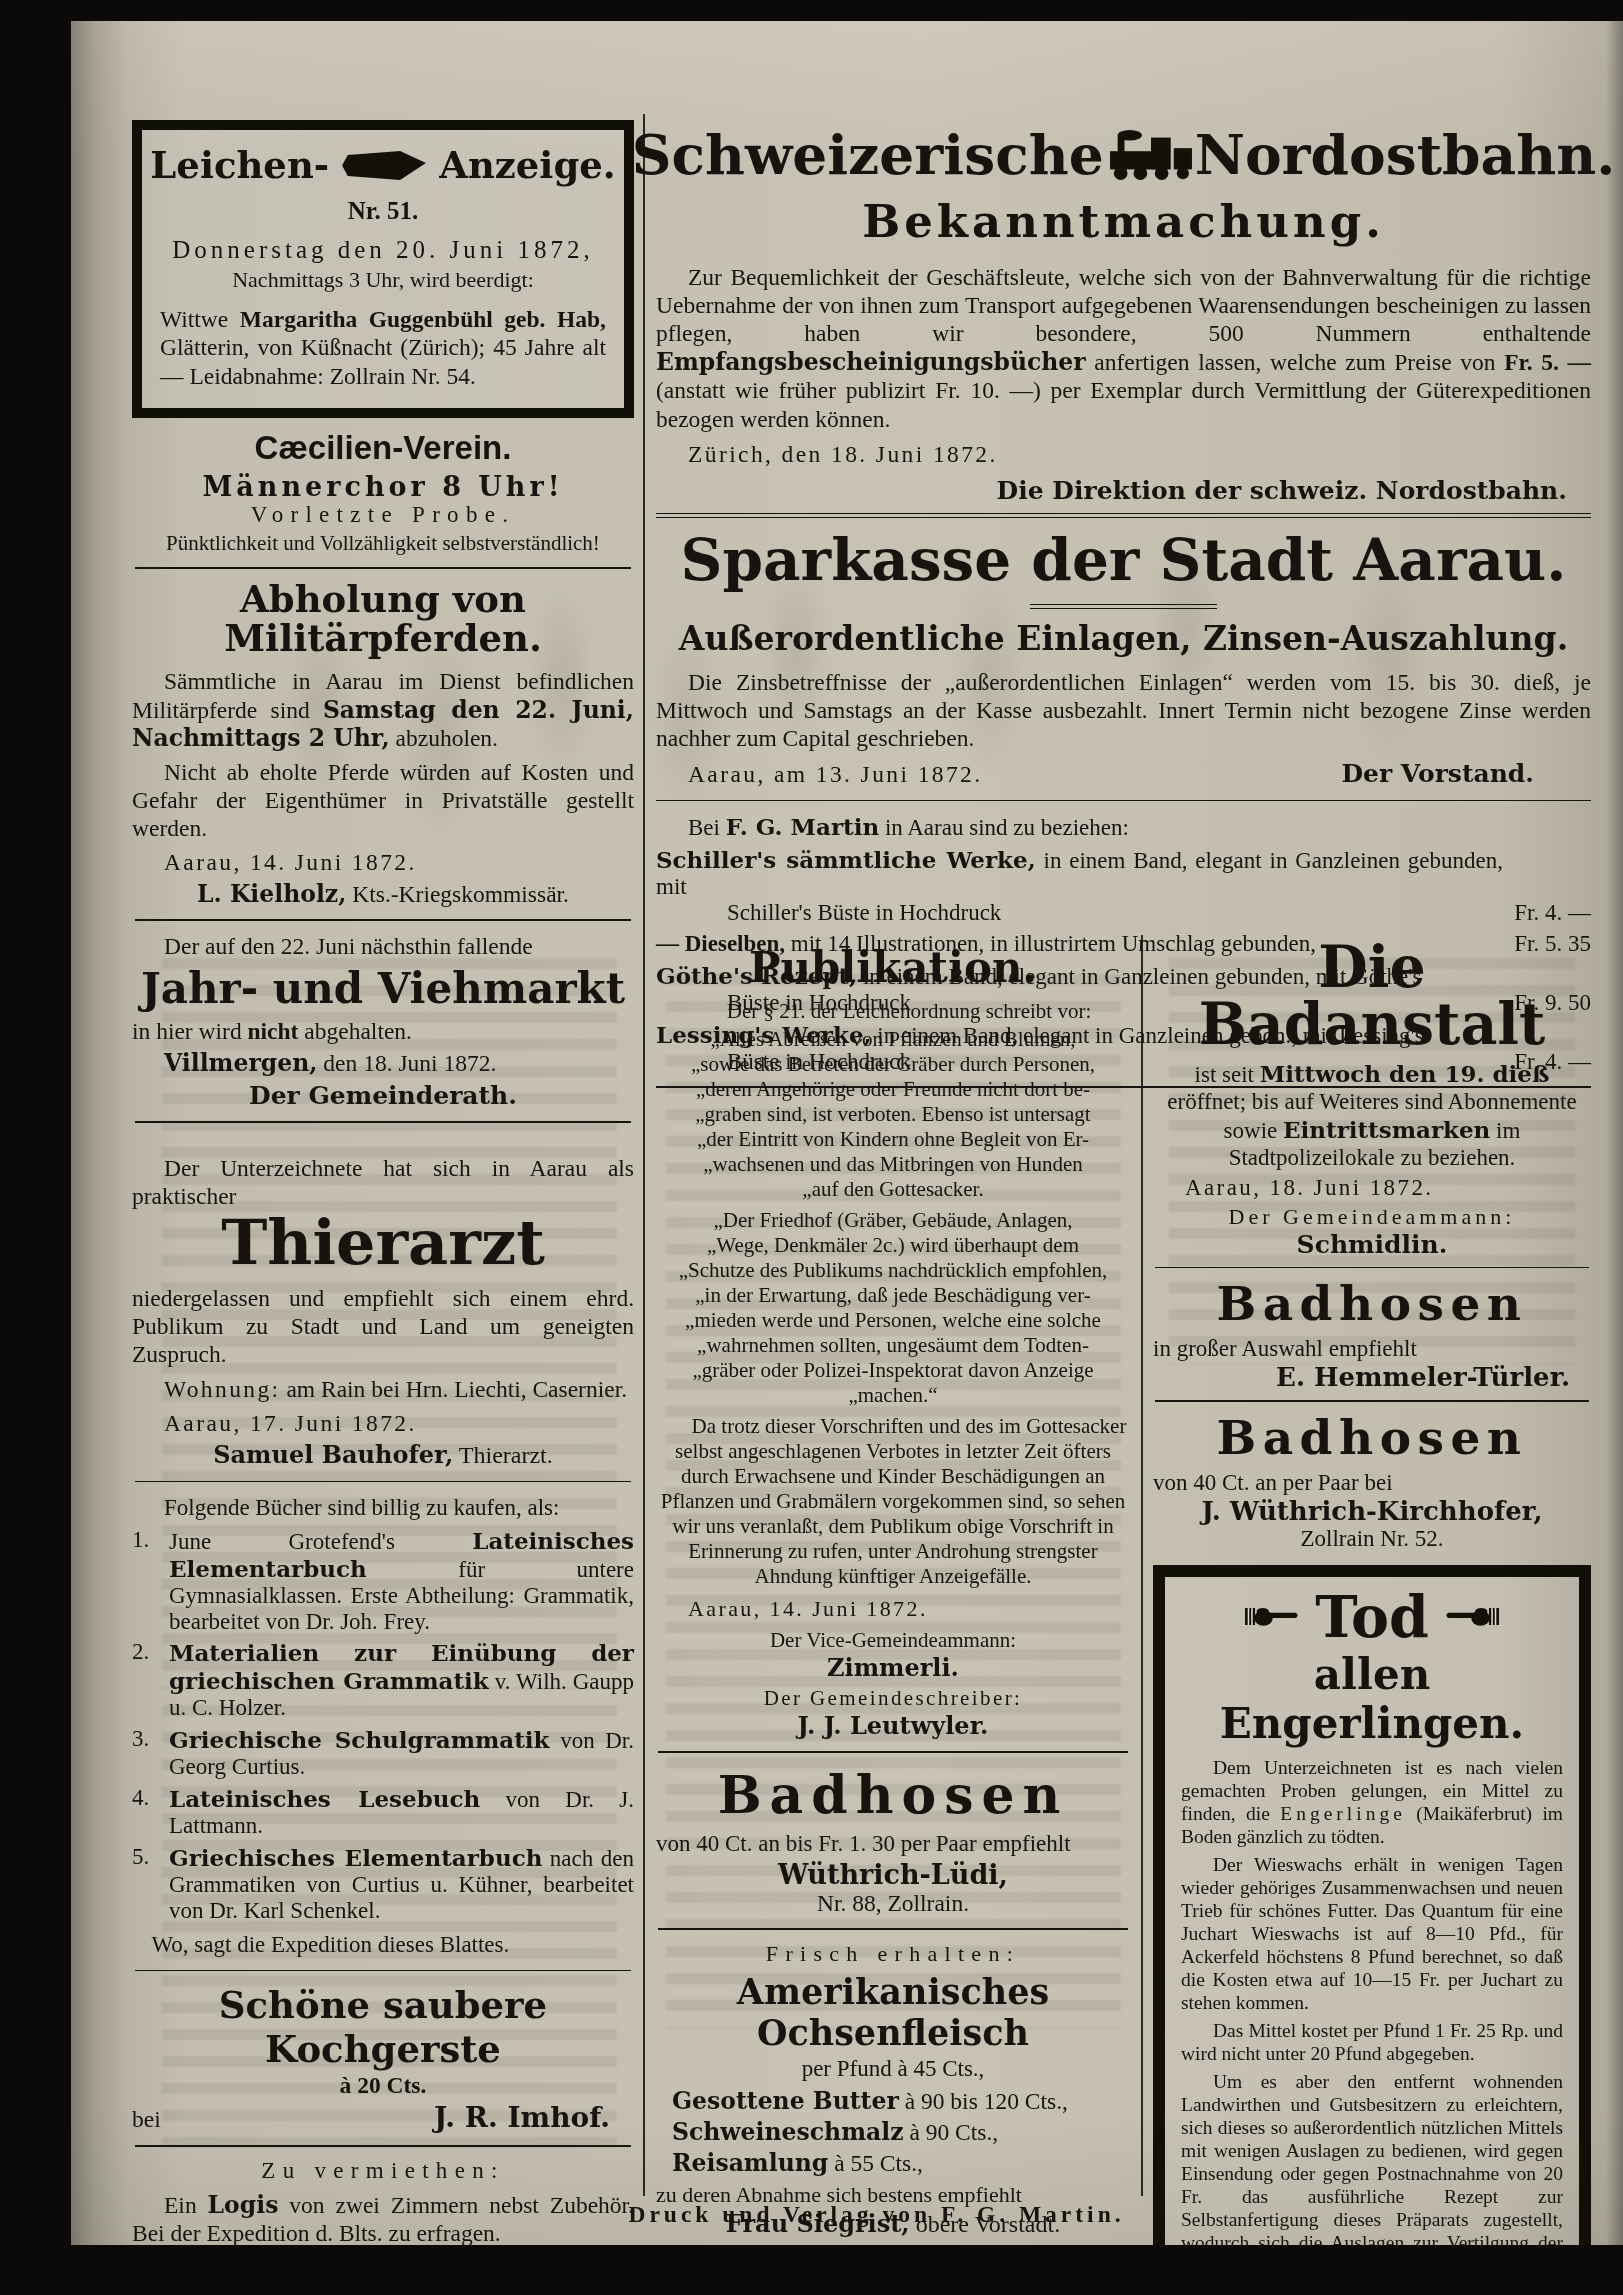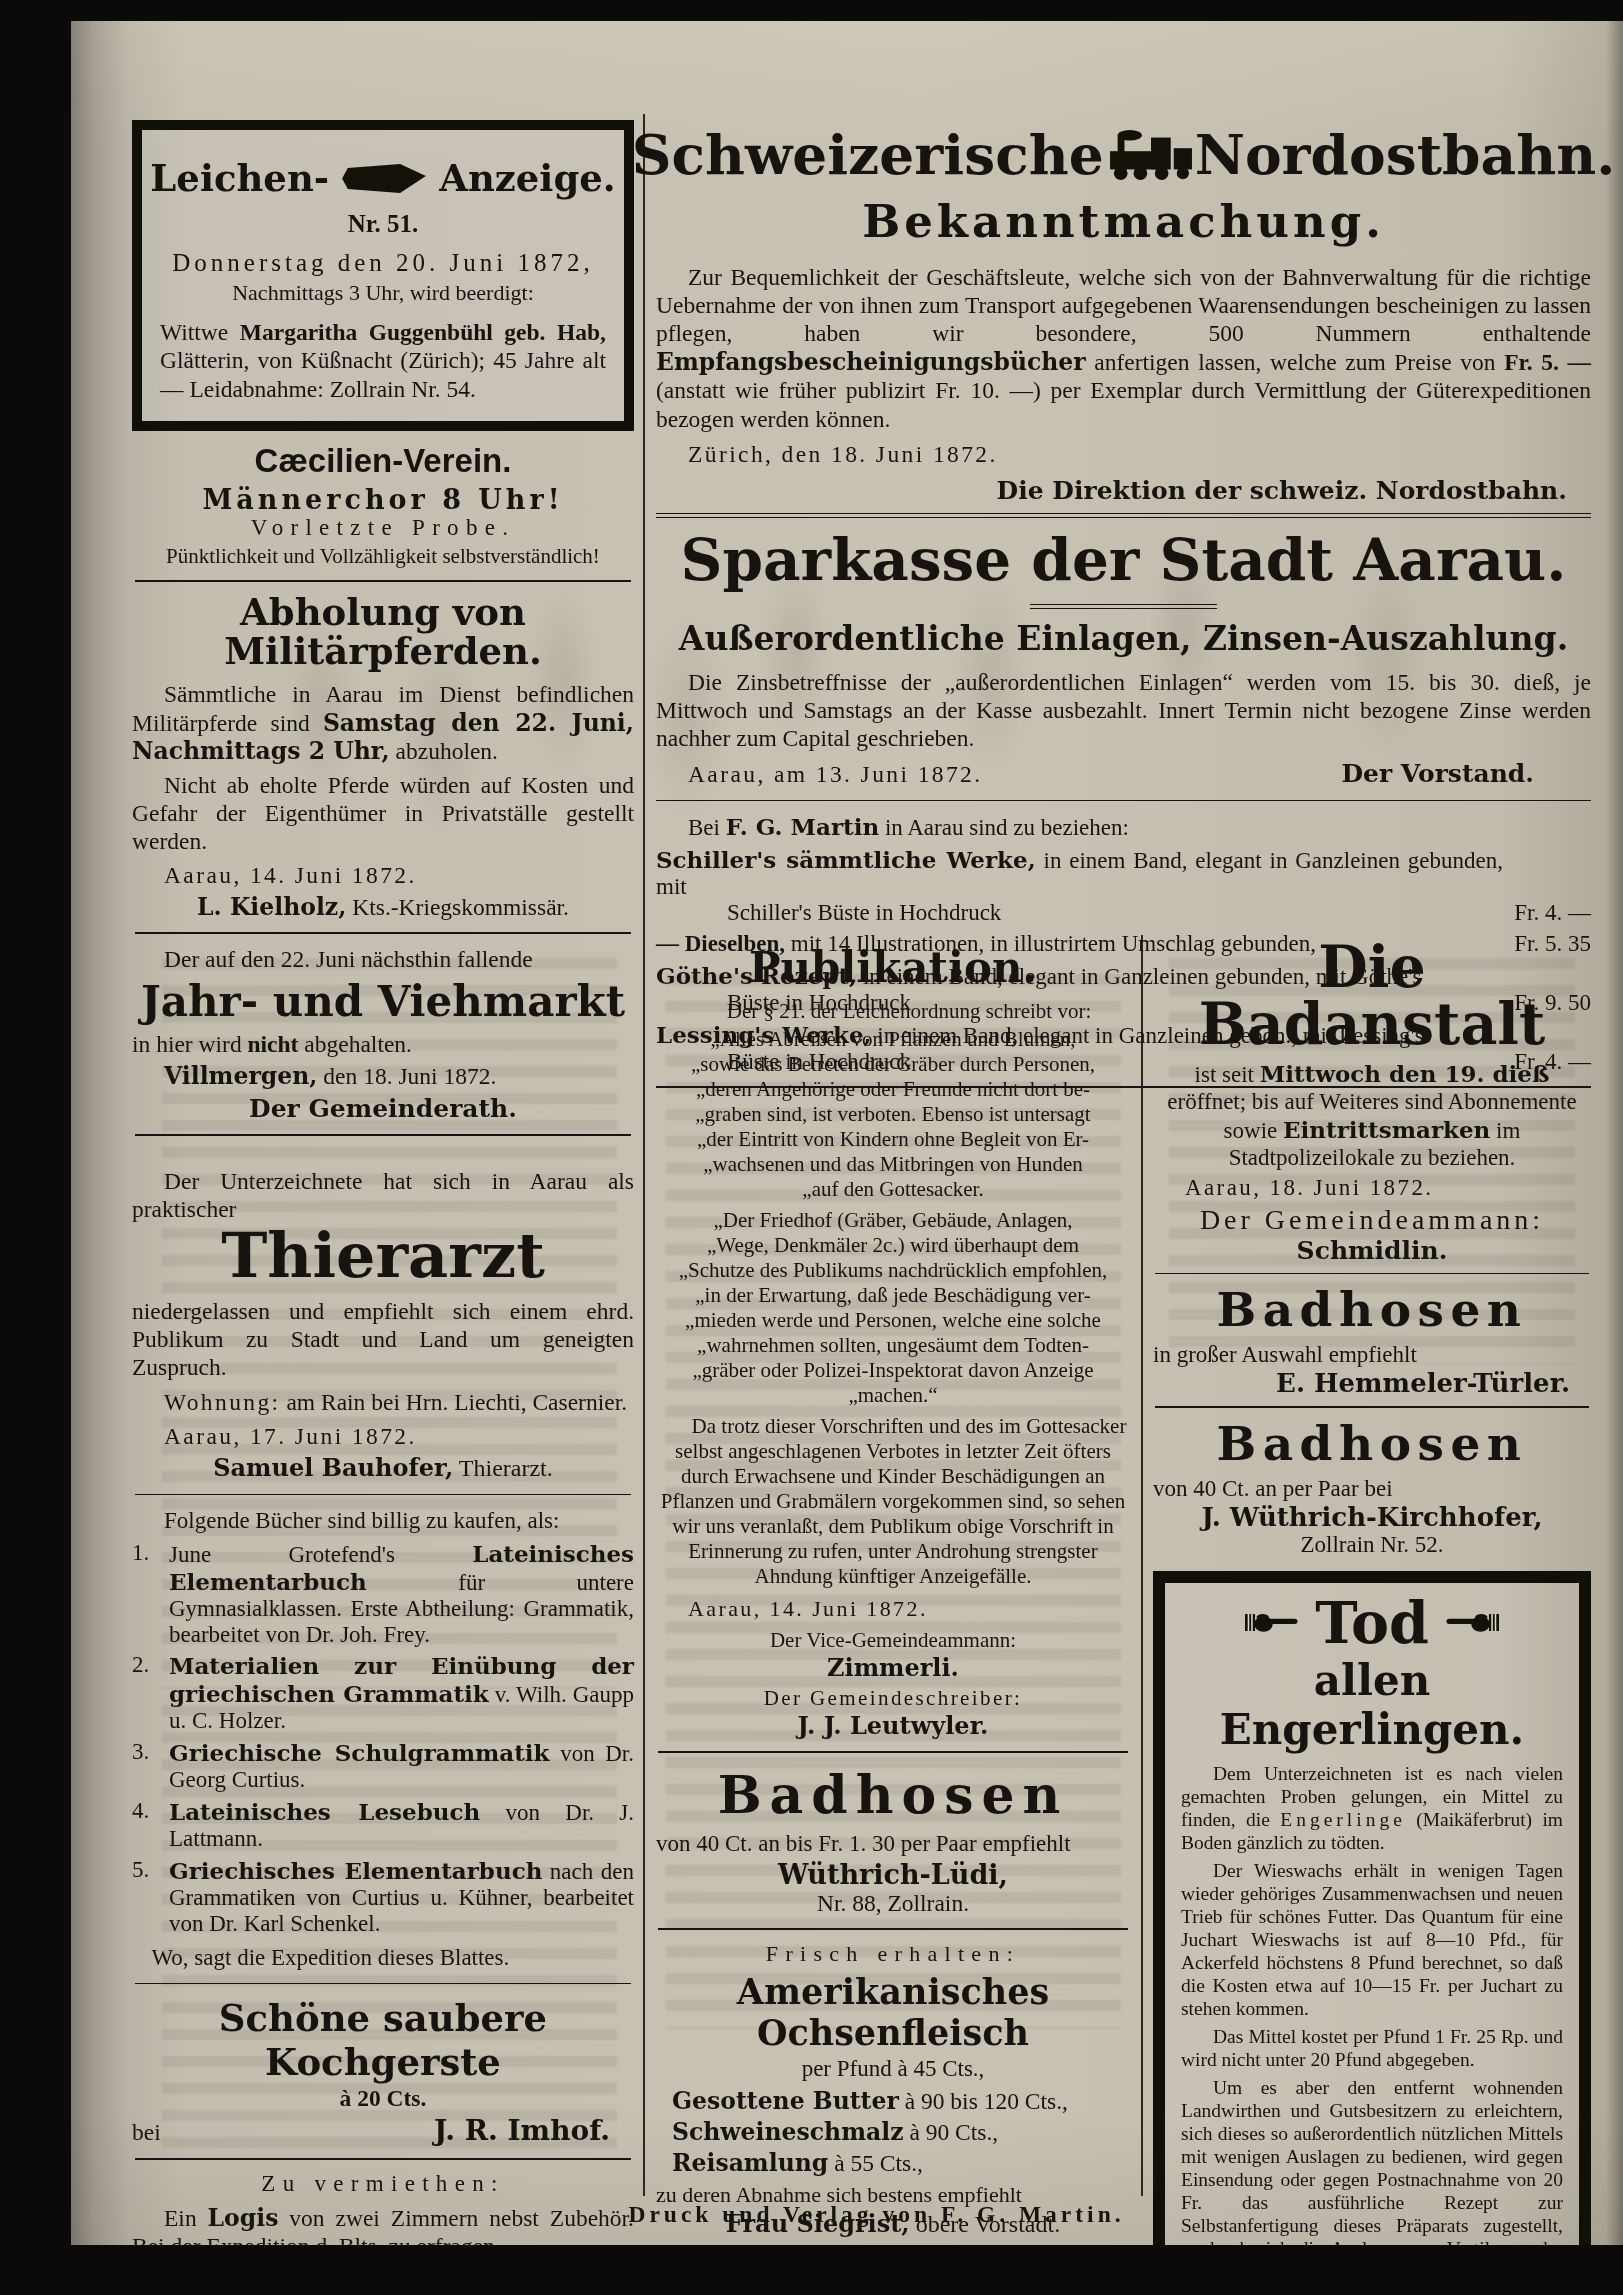--- a/index.html
+++ b/index.html
@@ -45,21 +45,21 @@
   .b{font-weight:bold;}
   .body-t{font-size:22px;line-height:1.21;margin:0;}
   .body-m{font-size:21px;line-height:1.19;margin:0;text-align:center;}
   .sperr2{letter-spacing:2.4px;}
   .sperr4{letter-spacing:4px;}
   .sperr8{letter-spacing:7.3px;}
   .disp{font-family:"DejaVu Serif",serif;font-weight:bold;}
   .flexrow{display:flex;align-items:center;justify-content:center;}
   .sigrow{display:flex;justify-content:space-between;align-items:baseline;}
   
-  .blackbox{border:10.6px solid #111008;padding:26px 18px 18px;background:rgba(255,255,255,0.06);}
+  .blackbox{border:10.6px solid #111008;padding:13px 18px 18px;background:rgba(255,255,255,0.06);}
   
   .bkitem{display:flex;align-items:flex-end;margin-top:4.9px;}
   .bkleft{flex:1;}
   .bkcont{padding-left:71px;}
   .bkprice{white-space:nowrap;margin-left:11.4px;}
   
   .lbitem{display:flex;margin-top:4.9px;}
   .lbnum{width:37px;flex:none;}
   .lbtxt{flex:1;}
   .wanted-big{float:left;font-family:"DejaVu Serif",serif;font-weight:bold;margin:1.6px 16px 0 0;line-height:.95;}
@@ -348,21 +348,21 @@
   </div>
 
   <div class="col" style="left:1153px;top:938px;width:438px;">
 
     <div>
       <div class="cent disp" style="font-size:57px;line-height:1;">Die Badanstalt</div>
       <p class="body-m just" style="margin-top:8px;font-size:23px;">
         <span>ist seit </span><span class="b disp">Mittwoch den 19. dieß</span><span> eröffnet; bis auf Weiteres sind Abonnemente sowie </span><span class="b disp">Eintrittsmarken</span><span> im Stadtpolizeilokale zu beziehen.</span>
       </p>
       <div class="ind sperr2" style="font-size:23px;margin-top:3.2px;">Aarau, 18. Juni 1872.</div>
-      <div class="cent sperr4" style="font-size:28px;margin-top:3.2px;">Der Gemeindeammann:</div>
+      <div class="cent sperr4" style="font-size:22px;margin-top:3.2px;">Der Gemeindeammann:</div>
       <div class="cent b disp" style="font-size:25px;">Schmidlin.</div>
     </div>
     <div class="hr" style="margin:8px auto;"></div>
 
     <div>
       <div class="cent disp" style="font-size:47px;letter-spacing:6.5px;">Badhosen</div>
       <div style="font-size:23px;margin-top:4.9px;">in großer Auswahl empfiehlt</div>
       <div class="b disp" style="font-size:26px;text-align:right;padding-right:21px;">E. Hemmeler-Türler.</div>
     </div>
     <div class="hr" style="margin:8px auto;"></div>

